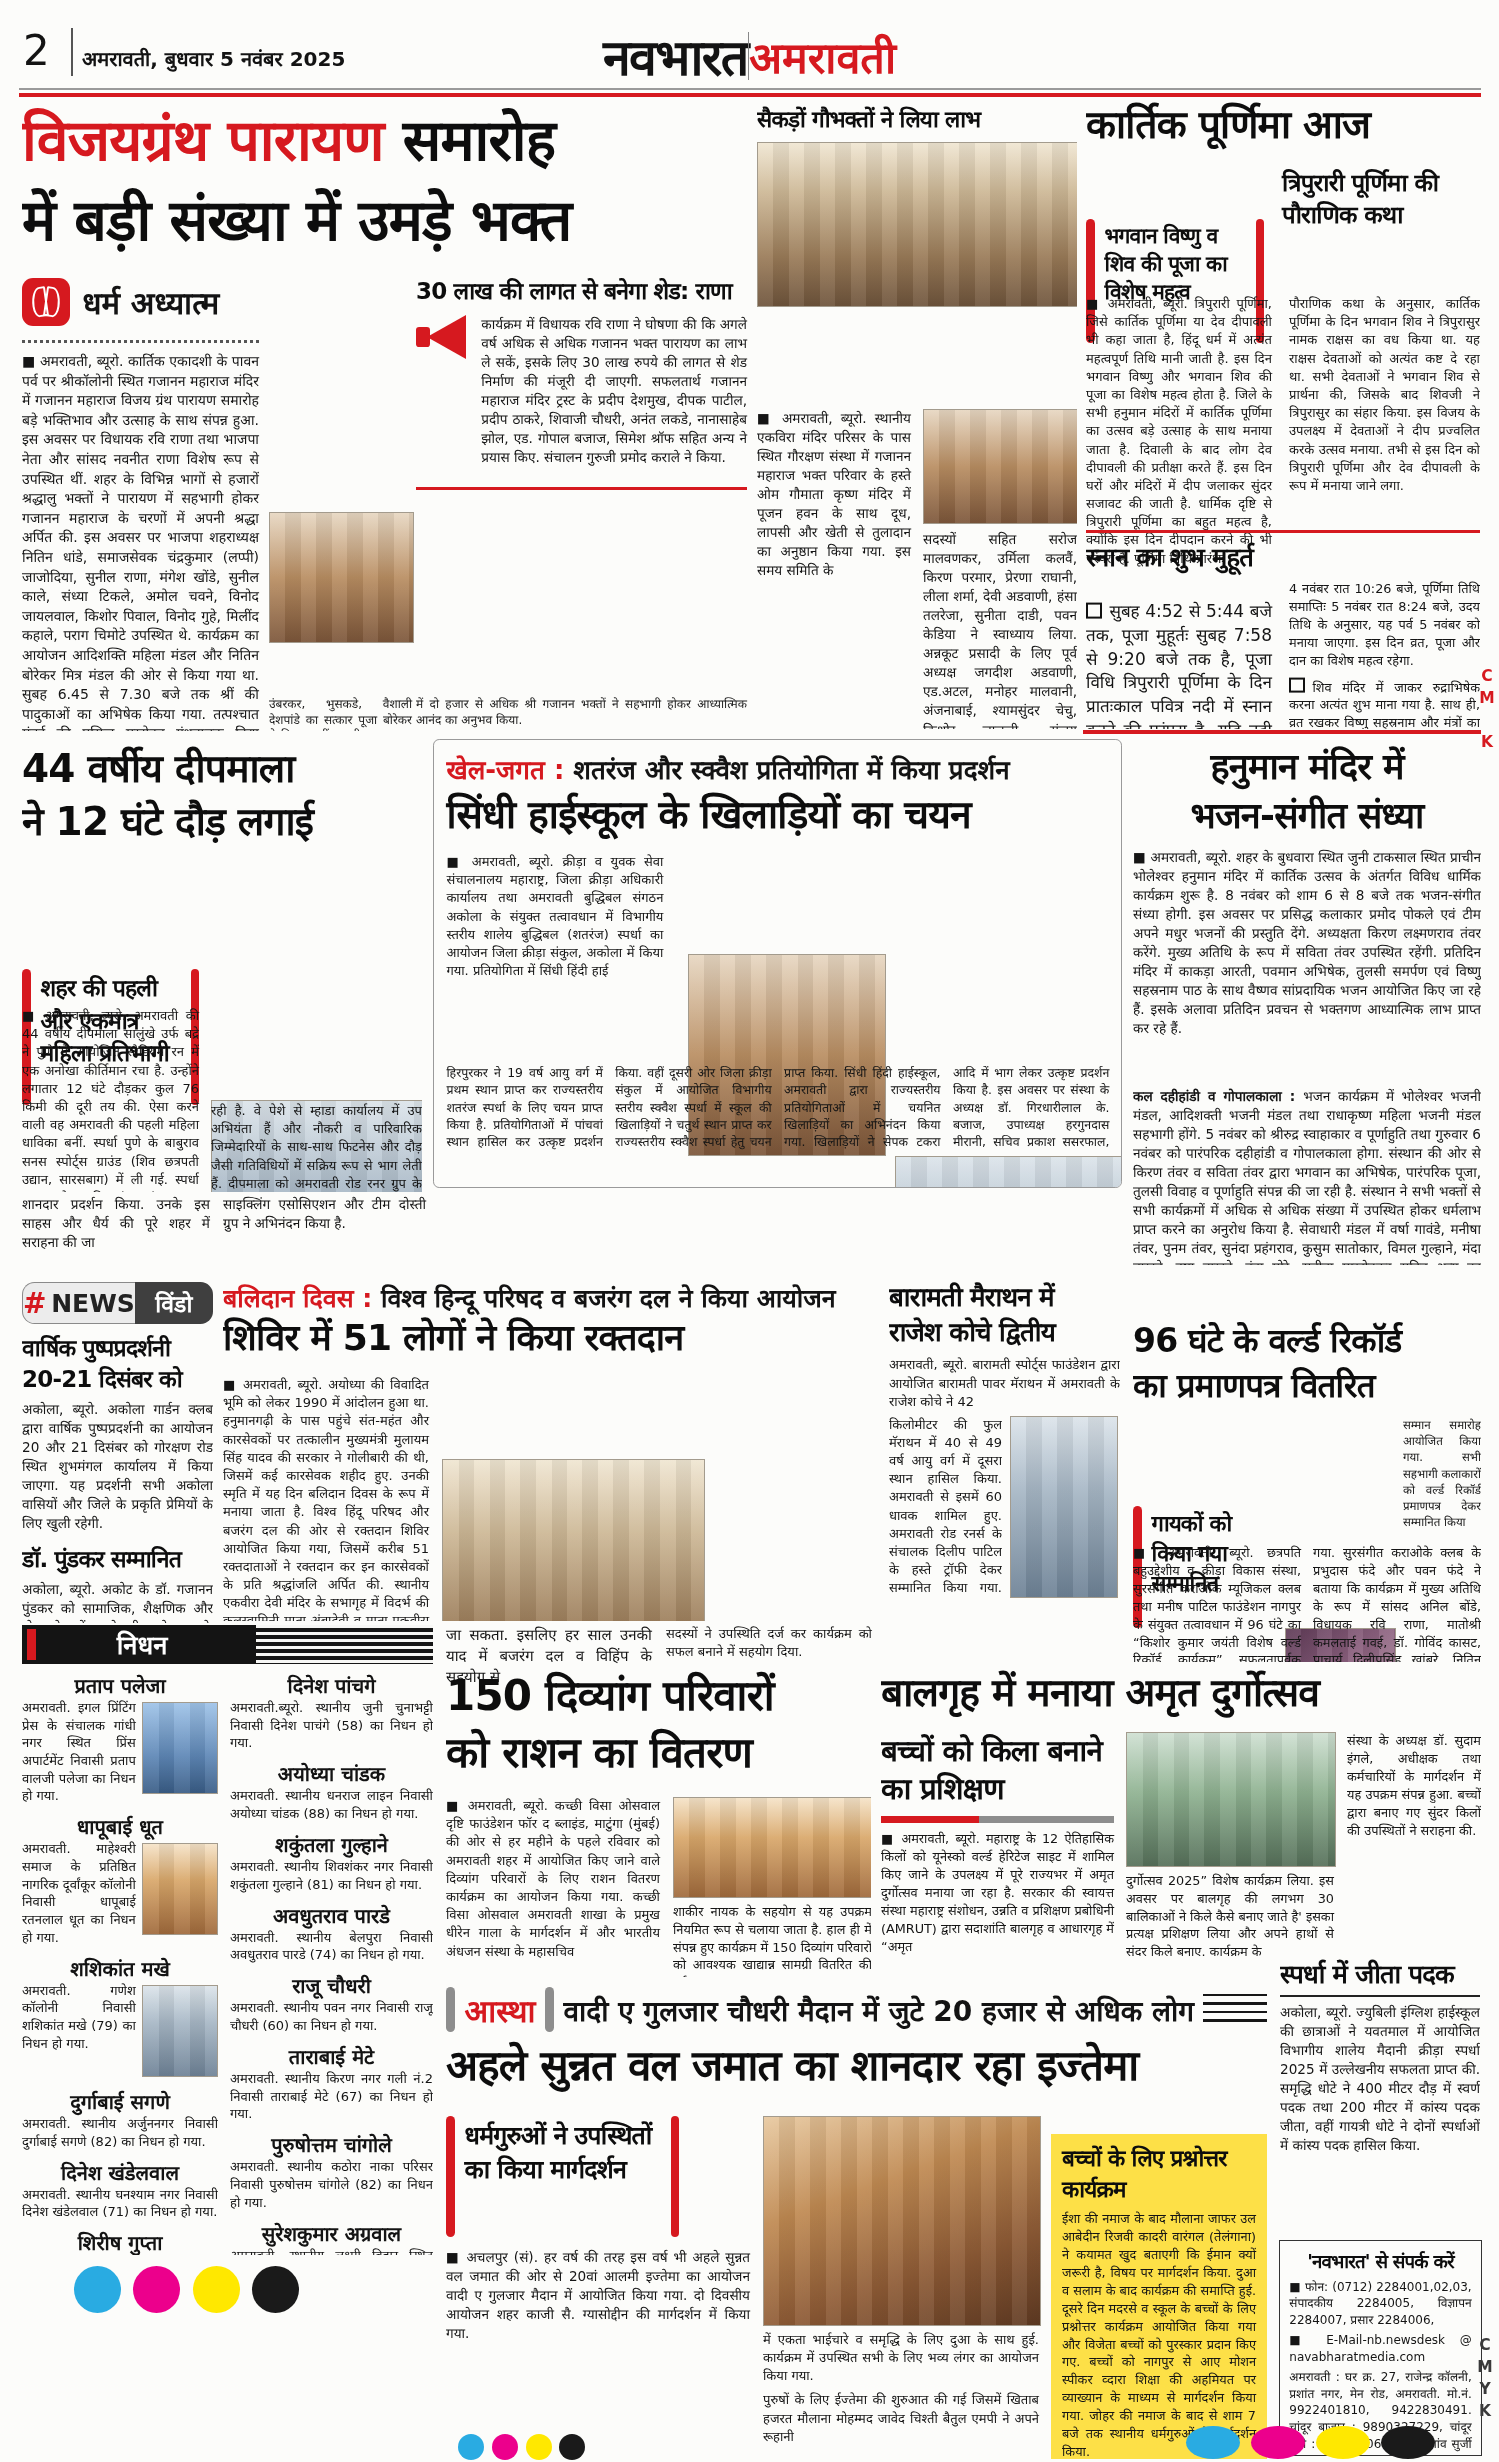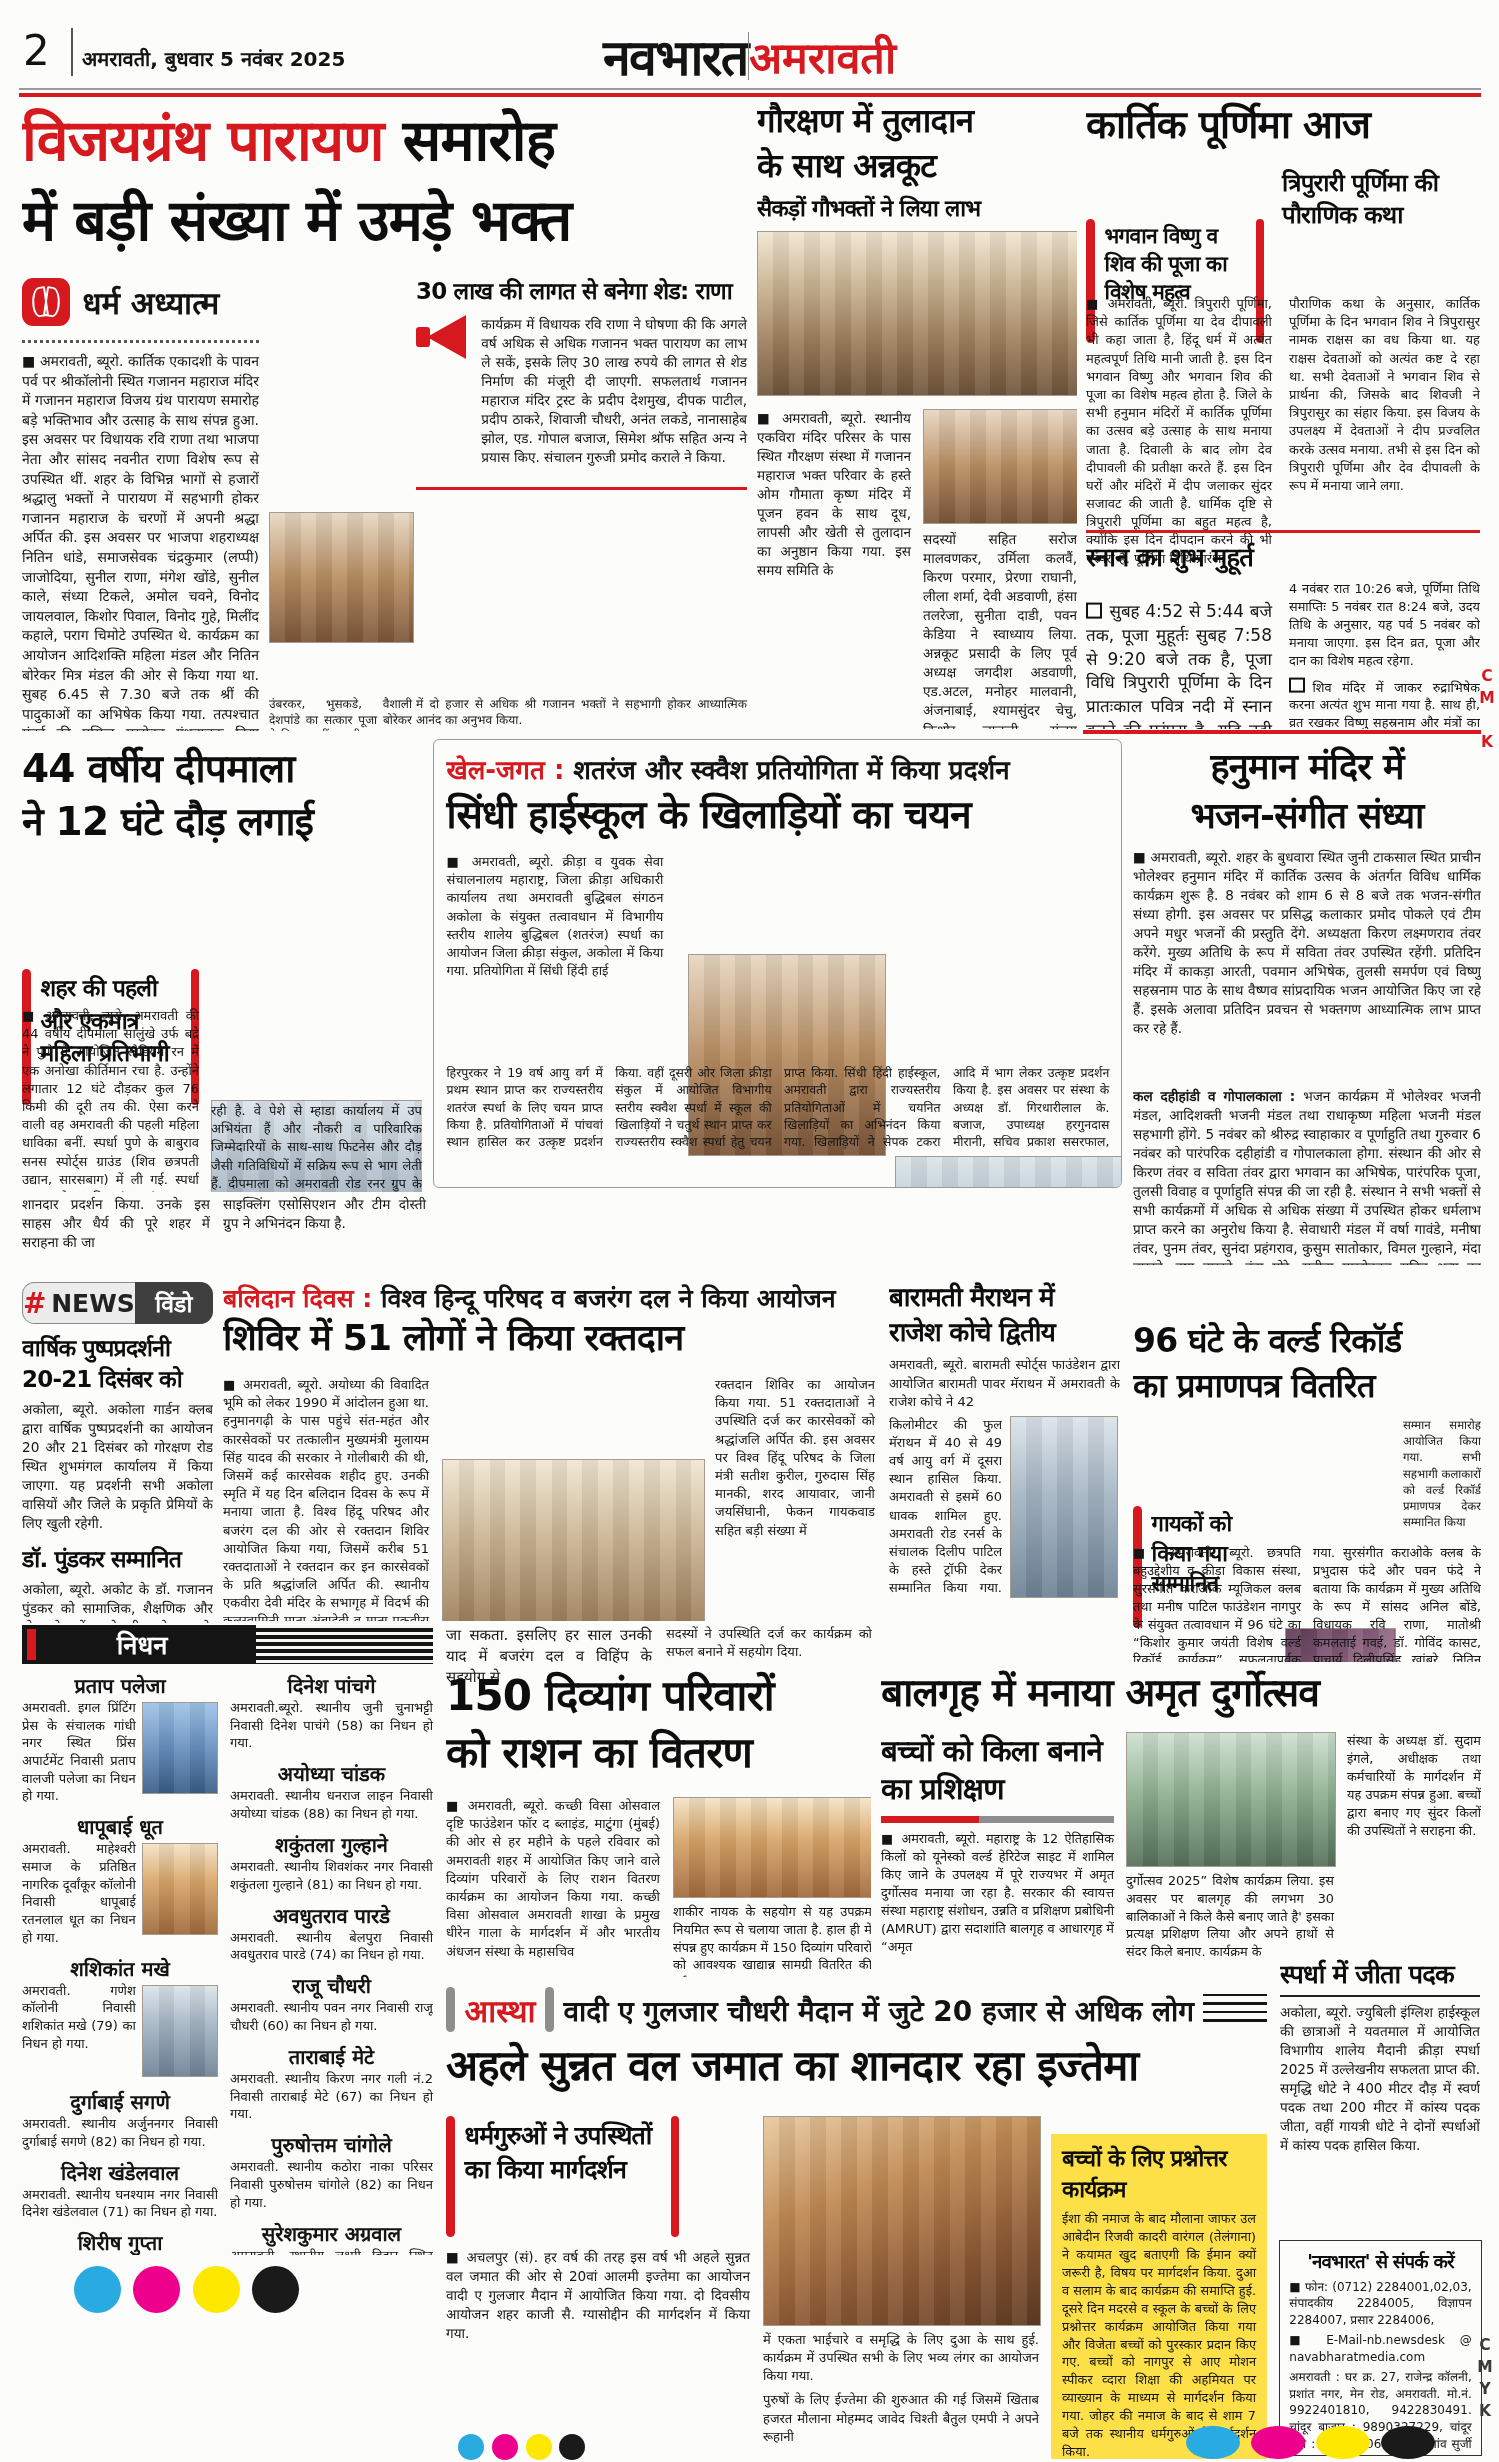--- a/index.html
+++ b/index.html
@@ -91,24 +91,20 @@
       <div style="display:flex;gap:9.3px;margin-top:7.8px;">
         <span class="mega"></span>
         <div class="body" style="font-size:13.6px;">कार्यक्रम में विधायक रवि राणा ने घोषणा की कि अगले वर्ष अधिक से अधिक गजानन भक्त पारायण का लाभ ले सकें, इसके लिए 30 लाख रुपये की लागत से शेड निर्माण की मंजूरी दी जाएगी. सफलतार्थ गजानन महाराज मंदिर ट्रस्ट के प्रदीप देशमुख, दीपक पाटील, प्रदीप ठाकरे, शिवाजी चौधरी, अनंत लकडे, नानासाहेब झोल, एड. गोपाल बजाज, सिमेश श्रॉफ सहित अन्य ने प्रयास किए. संचालन गुरुजी प्रमोद कराले ने किया.</div>
       </div>
     </div>
 
     <div class="abs cap" style="left:394px;top:596px;width:331px;">में दो हजार से अधिक श्री गजानन भक्तों ने सहभागी होकर आध्यात्मिक आनंद का अनुभव किया.</div>
   </div>
 
   <div class="art" style="left:757px;top:99px;width:320px;height:630px;">
-    <div class="hl" style="font-size:33px;">
-      <span>गौरक्षण में तुलादान</span><br>
-      <span>के साथ अन्नकूट</span>
-    </div>
     <div class="hl" style="font-size:22.5px;margin-top:4.7px;">सैकड़ों गौभक्तों ने लिया लाभ</div>
     <div class="ph ph-b" style="width:320px;height:163px;margin-top:7.8px;"></div>
     <div class="abs" style="left:0;top:310px;width:154px;height:318px;">
       <div class="body" style="font-size:13.6px;">■ अमरावती, ब्यूरो. स्थानीय एकविरा मंदिर परिसर के पास स्थित गौरक्षण संस्था में गजानन महाराज भक्त परिवार के हस्ते ओम गौमाता कृष्ण मंदिर में पूजन हवन के साथ दूध, लापसी और खेती से तुलादान का अनुष्ठान किया गया. इस समय समिति के</div>
     </div>
     <div class="abs" style="left:166px;top:310px;width:154px;height:318px;">
       <div class="ph ph-f" style="width:154px;height:113px;"></div>
       <div class="body" style="font-size:13.6px;margin-top:6.2px;">सदस्यों सहित सरोज मालवणकर, उर्मिला कलवैं, किरण परमार, प्रेरणा राघानी, लीला शर्मा, देवी अडवाणी, हंसा तलरेजा, सुनीता दाडी, पवन केडिया ने स्वाध्याय लिया. अन्नकूट प्रसादी के लिए पूर्व अध्यक्ष जगदीश अडवाणी, एड.अटल, मनोहर मालवानी, अंजनाबाई, श्यामसुंदर चेचु, किशोर लालजी, संजय कदनानिया, आलवाद जीवंती, रेणु केला, मुरारी अग्रवाल सहित अन्य का सहयोग रहा.</div>
     </div>
   </div>
@@ -186,21 +182,20 @@
     <div class="body" style="font-size:13.6px;margin-top:4.7px;">अकोला, ब्यूरो. अकोट के डॉ. गजानन पुंडकर को सामाजिक, शैक्षणिक और खेल क्षेत्र में उल्लेखनीय योगदान के लिए गुवाहाटी (असम) में अटल भारत गौरव राष्ट्रीय पुरस्कार से सम्मानित किया गया.</div>
   </div>
 
   <div class="art" style="left:223px;top:1280px;width:652px;height:341px;">
     <div style="font-size:25px;font-weight:800;">
       <span class="red">बलिदान दिवस : </span><span>विश्व हिन्दू परिषद व बजरंग दल ने किया आयोजन</span>
     </div>
     <div class="hl" style="font-size:36px;">शिविर में 51 लोगों ने किया रक्तदान</div>
     <div class="abs body" style="left:0;top:96px;width:206px;height:242px;font-size:13px;">■ अमरावती, ब्यूरो. अयोध्या की विवादित भूमि को लेकर 1990 में आंदोलन हुआ था. हनुमानगढ़ी के पास पहुंचे संत-महंत और कारसेवकों पर तत्कालीन मुख्यमंत्री मुलायम सिंह यादव की सरकार ने गोलीबारी की थी, जिसमें कई कारसेवक शहीद हुए. उनकी स्मृति में यह दिन बलिदान दिवस के रूप में मनाया जाता है. विश्व हिंदू परिषद और बजरंग दल की ओर से रक्तदान शिविर आयोजित किया गया, जिसमें करीब 51 रक्तदाताओं ने रक्तदान कर इन कारसेवकों के प्रति श्रद्धांजलि अर्पित की. स्थानीय एकवीरा देवी मंदिर के सभागृह में विदर्भ की कुलस्वामिनी माता अंबादेवी व माता एकवीरा देवी के प्रतिमा पूजन के साथ भारतमाता की प्रतिमा का पूजन कर</div>
     <div class="abs ph ph-b" style="left:219px;top:96px;width:261px;height:242px;"></div>
-    <div class="abs body" style="left:492px;top:96px;width:160px;height:242px;font-size:13px;">रक्तदान शिविर का आयोजन किया गया. 51 रक्तदाताओं ने उपस्थिति दर्ज कर कारसेवकों को श्रद्धांजलि अर्पित की. इस अवसर पर विश्व हिंदू परिषद के जिला मंत्री सतीश कुरील, गुरुदास सिंह मानकी, शरद आयावार, जानी जयसिंघानी, फेकन गायकवाड सहित बड़ी संख्या में</div>
   </div>
   <div class="abs body" style="left:446px;top:1625px;width:206px;height:40px;font-size:15px;">जा सकता. इसलिए हर साल उनकी याद में बजरंग दल व विहिंप के सहयोग से</div>
   <div class="abs body" style="left:666px;top:1625px;width:206px;height:40px;font-size:13px;">सदस्यों ने उपस्थिति दर्ज कर कार्यक्रम को सफल बनाने में सहयोग दिया.</div>
 
   <div class="art" style="left:889px;top:1280px;width:231px;height:340px;">
     <div class="hl" style="font-size:26px;">
       <span>बारामती मैराथन में</span><br>
       <span>राजेश कोचे द्वितीय</span>
     </div>
     <div class="body" style="font-size:13px;margin-top:6.2px;">अमरावती, ब्यूरो. बारामती स्पोर्ट्स फाउंडेशन द्वारा आयोजित बारामती पावर मॅराथन में अमरावती के राजेश कोचे ने 42</div>

